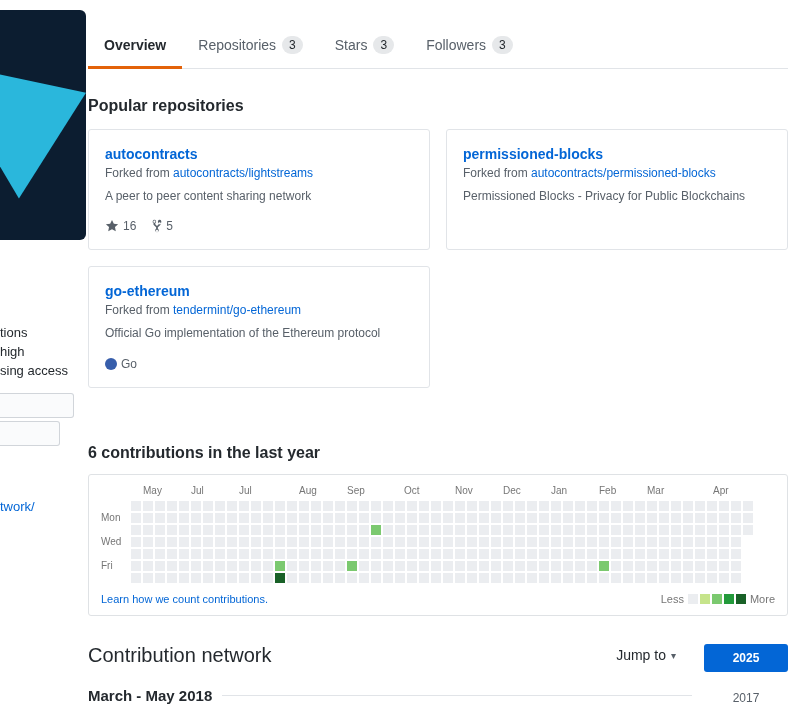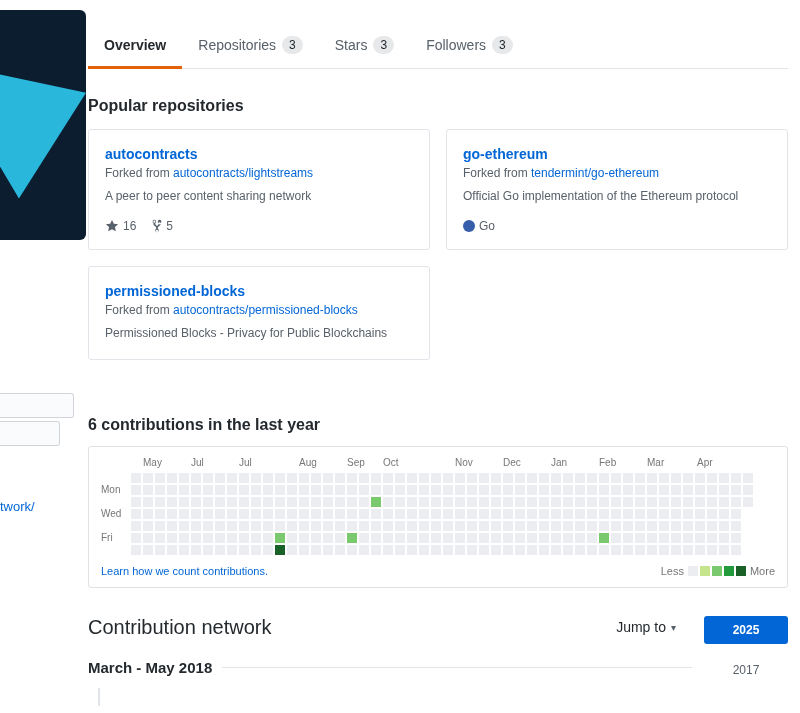--- a/index.html
+++ b/index.html
@@ -74,20 +74,25 @@
   .period-line { flex:1; height:1px; background:#e1e4e8; margin-left:10px; }
   .timeline-tick { width:2px; height:18px; background:#e1e4e8; margin:12px 0 0 10px; }
 </style>
 </head>
 <body>
 
 <div class="sidebar">
   <div class="avatar">
     <div class="avatar-logo"></div>
   </div>
+  <div class="bio" id="bio-frags">
+      <div>tions</div>
+      <div>high</div>
+      <div>sing access</div>
+    </div>
   <div class="side-box box1"></div>
   <div class="side-box box2"></div>
   <a class="side-link">twork/</a>
 </div>
 
 <div class="main">
 
   <nav class="tabs" id="tabs">
       <a class="tab active">
         <span>Overview</span>
@@ -116,46 +121,46 @@
               </svg>
               <span>16</span>
             </a>
             <a class="meta-item">
               <svg class="octicon" viewBox="0 0 10 16" width="10" height="14">
                 <path d="M8 1a1.993 1.993 0 0 0-1 3.72V6L5 8 3 6V4.72A1.993 1.993 0 0 0 2 1a1.993 1.993 0 0 0-1 3.72V6.5l3 3v1.78A1.993 1.993 0 0 0 5 15a1.993 1.993 0 0 0 1-3.72V9.5l3-3V4.72A1.993 1.993 0 0 0 8 1zM2 4.2C1.34 4.2.8 3.65.8 3c0-.65.55-1.2 1.2-1.2.65 0 1.2.55 1.2 1.2 0 .65-.55 1.2-1.2 1.2zm3 10.6c-.66 0-1.2-.55-1.2-1.2 0-.65.55-1.2 1.2-1.2.65 0 1.2.55 1.2 1.2 0 .65-.55 1.2-1.2 1.2zm3-8.8c-.66 0-1.2-.55-1.2-1.2 0-.65.55-1.2 1.2-1.2.65 0 1.2.55 1.2 1.2 0 .65-.55 1.2-1.2 1.2z"></path>
               </svg>
               <span>5</span>
             </a>
           </div></div>
+        <div class="repo-card"><a class="repo-name">permissioned-blocks</a><div class="fork-line"><span>Forked from </span><a>autocontracts/permissioned-blocks</a></div><p class="repo-desc">Permissioned Blocks - Privacy for Public Blockchains</p></div>
         <div class="repo-card"><a class="repo-name">go-ethereum</a><div class="fork-line"><span>Forked from </span><a>tendermint/go-ethereum</a></div><p class="repo-desc">Official Go implementation of the Ethereum protocol</p><div class="repo-meta">
             <span class="meta-item">
               <span class="lang-dot" style="background: rgb(55, 94, 171);"></span>
               <span>Go</span>
             </span>
           </div></div>
-        <div class="repo-card"><a class="repo-name">permissioned-blocks</a><div class="fork-line"><span>Forked from </span><a>autocontracts/permissioned-blocks</a></div><p class="repo-desc">Permissioned Blocks - Privacy for Public Blockchains</p></div>
       </div>
   </section>
 
   <section>
     <h2 class="section-h contrib-h">6 contributions in the last year</h2>
     <div class="cal-box">
       <div class="cal-area" id="cal-area">
           <span class="cal-month" style="left: 42px;">May</span>
           <span class="cal-month" style="left: 90px;">Jul</span>
           <span class="cal-month" style="left: 138px;">Jul</span>
           <span class="cal-month" style="left: 198px;">Aug</span>
           <span class="cal-month" style="left: 246px;">Sep</span>
-          <span class="cal-month" style="left: 282px;">Oct</span>
+          <span class="cal-month" style="left: 303px;">Oct</span>
           <span class="cal-month" style="left: 354px;">Nov</span>
           <span class="cal-month" style="left: 402px;">Dec</span>
           <span class="cal-month" style="left: 450px;">Jan</span>
           <span class="cal-month" style="left: 498px;">Feb</span>
           <span class="cal-month" style="left: 546px;">Mar</span>
-          <span class="cal-month" style="left: 596px;">Apr</span>
+          <span class="cal-month" style="left: 612px;">Apr</span>
           <span class="cal-day" style="top: 28px;">Mon</span>
           <span class="cal-day" style="top: 52px;">Wed</span>
           <span class="cal-day" style="top: 76px;">Fri</span>
           <div class="cal-cell" style="left: 30px; top: 16px; background: rgb(235, 237, 240);"></div>
           <div class="cal-cell" style="left: 30px; top: 28px; background: rgb(235, 237, 240);"></div>
           <div class="cal-cell" style="left: 30px; top: 40px; background: rgb(235, 237, 240);"></div>
           <div class="cal-cell" style="left: 30px; top: 52px; background: rgb(235, 237, 240);"></div>
           <div class="cal-cell" style="left: 30px; top: 64px; background: rgb(235, 237, 240);"></div>
           <div class="cal-cell" style="left: 30px; top: 76px; background: rgb(235, 237, 240);"></div>
           <div class="cal-cell" style="left: 30px; top: 88px; background: rgb(235, 237, 240);"></div>

